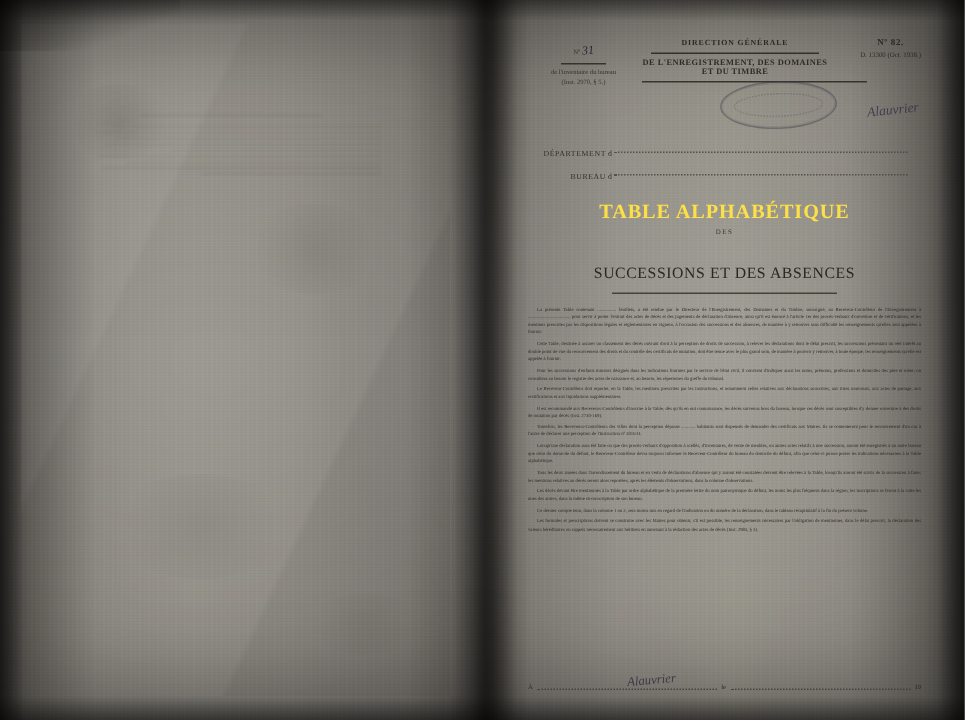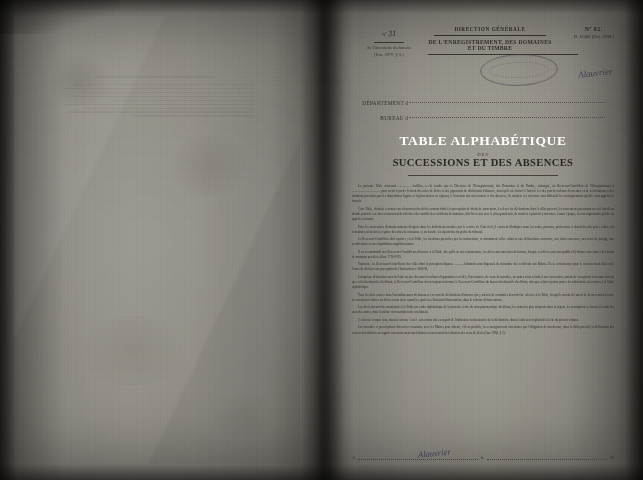--- a/index.html
+++ b/index.html
@@ -78,26 +78,26 @@
   }
   .sig-top{
     position:absolute;right:2px;top:44px;font-size:9px;font-style:italic;
     color:#35324a;transform:rotate(-6deg);opacity:.8;
     font-family:"Liberation Serif",serif;
   }
 
   
   .title-main{
     text-align:center;font-size:13.5px;letter-spacing:.6px;font-weight:bold;
-    color:#ffffff;margin-top:12px;
+    color:#fde047;margin-top:12px;
   }
   .title-des{text-align:center;font-size:4.6px;letter-spacing:1px;margin-top:3px;color:#3a362f;}
   .title-sub{
-    text-align:center;font-size:10.5px;letter-spacing:.4px;font-weight:bold;
-    color:#2b2823;margin-top:0;
+    text-align:center;font-size:10.5px;letter-spacing:.4px;font-weight:normal;
+    color:#2b2823;margin-top:20px;
   }
   .title-rule{width:150px;height:1px;background:#474239;margin:7px auto 0;}
 
   
   .body{margin-top:8px;font-size:3.15px;line-height:1.62;text-align:justify;color:#312e29;
         font-family:"Liberation Serif",serif;}
   .body p{margin:0 0 2.4px 0;text-indent:6px;}
 
   
   .footline{position:absolute;left:20px;right:18px;bottom:6px;font-size:4.4px;color:#35322c;}

